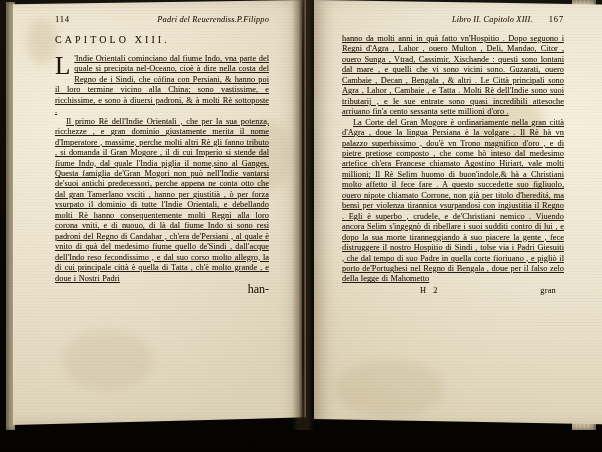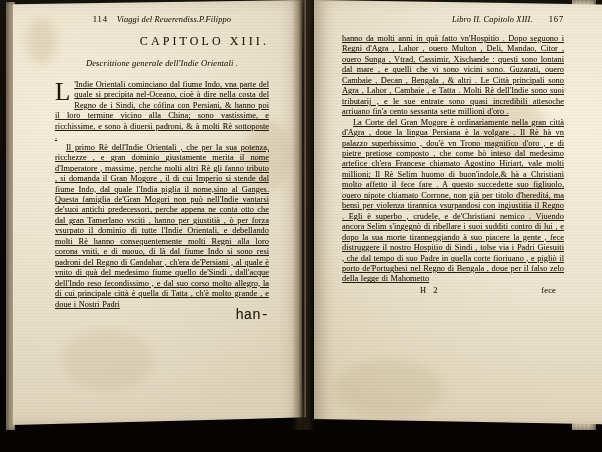--- a/index.html
+++ b/index.html
@@ -145,37 +145,37 @@
   .tb-recto { left: 28px; top: 14px; width: 222px; }
 
   .running-head {
     display: flex;
     align-items: baseline;
     font-size: 8.2px;
     letter-spacing: .2px;
     margin-bottom: 10px;
     white-space: nowrap;
   }
-  .rh-verso { justify-content: center; gap: 9px; }
+  .rh-verso { justify-content: space-between; gap: 9px; }
   .rh-recto { justify-content: flex-end; gap: 16px; }
   .folio {
     font-size: 8.6px;
     letter-spacing: .8px;
     color: #2b2014;
   }
   .rh-title {
     font-style: italic;
     font-size: 8.4px;
     letter-spacing: .15px;
     color: #2b2014;
   }
 
   .chapter-head {
-    text-align: right;
-    font-size: 12px;
+    text-align: left;
+    font-size: 10px;
     letter-spacing: 3.1px;
     color: #231a0f;
     margin: 6px 0 9px 0;
     white-space: nowrap;
   }
   .chapter-sub {
     text-align: center;
     font-style: italic;
     font-size: 8.5px;
     letter-spacing: .15px;
@@ -204,25 +204,24 @@
     font-size: 25px;
     line-height: 20px;
     padding: 1px 4px 0 0;
     margin-top: 1px;
     color: #1e1509;
     font-family: "Liberation Serif", "DejaVu Serif", serif;
   }
 
   .last-line-right {
     text-align: right;
-    font-size: 14px;
+    font-size: 12px;
     line-height: 10.45px;
     color: #241a0f;
     margin-top: 0;
-    font-family: Liberation Mono, monospace;
   }
 
   .signature-row {
     display: flex;
     justify-content: space-between;
     align-items: center;
     font-size: 8.4px;
     color: #241a0f;
     margin-top: 1px;
     padding: 0 8px 0 78px;
@@ -248,26 +247,25 @@
     <div class="leaf verso">
       <div class="paper-grain"></div>
       <div class="stain" style="left:14px;top:18px;width:30px;height:46px;background:rgba(168,136,80,.16);"></div>
       <div class="stain" style="left:232px;top:120px;width:46px;height:70px;background:rgba(165,133,76,.13);"></div>
       <div class="stain" style="left:50px;top:330px;width:90px;height:60px;background:rgba(170,140,86,.10);"></div>
 
       <div class="textblock tb-verso">
 
         <div class="running-head rh-verso">
           <span class="folio">114</span>
-          <span class="rh-title">Viaggi del Reuerendiss.P.Filippo</span>
+          <span class="rh-title">Padri del Reuerendiss.P.Filippo</span>
         </div>
 
         <div class="chapter-head">CAPITOLO  XIII.</div>
 
-        <div class="chapter-sub">Descrittione generale dell'Indie Orientali .</div>
 
         <div class="para dropcap-para">
           <span class="dropcap">L</span><span>'Indie Orientali cominciano dal fiume Indo, vna parte del quale si precipita nel-Oceano, cioè à dire nella costa del Regno de i Sindi, che cófina con Persiani, &amp; hanno poi il loro termine vicino alla China; sono vastissime, e ricchissime, e sono à diuersi padroni, &amp; à molti Rè sottoposte .</span>
         </div>
 
         <div class="para">Il primo Rè dell'Indie Orientali , che per la sua potenza, ricchezze , e gran dominio giustamente merita il nome d'Imperatore , massime, perche molti altri Rè gli fanno tributo , si domanda il Gran Mogore , il di cui Imperio si stende dal fiume Indo, dal quale l'India piglia il nome,sino al Ganges. Questa famiglia de'Gran Mogori non può nell'Indie vantarsi de'suoi antichi predecessori, perche appena ne conta otto che dal gran Tamerlano vsciti , hanno per giustitià , ò per forza vsurpato il dominio di tutte l'Indie Orientali, e debellando molti Rè hanno consequentemente molti Regni alla loro corona vniti, e di nuouo, di là dal fiume Indo si sono resi padroni del Regno di Candahar , ch'era de'Persiani , al quale è vnito di quà del medesimo fiume quello de'Sindi , dall'acque dell'Indo reso fecondissimo , e dal suo corso molto allegro, la di cui principale città è quella di Tatta , ch'è molto grande , e doue i Nostri Padri</div>
 
         <div class="last-line-right">han-</div>
       </div>
     </div>
@@ -284,21 +282,21 @@
           <span class="rh-title">Libro II. Capitolo XIII.</span>
           <span class="folio">167</span>
         </div>
 
         <div class="para">hanno da molti anni in quà fatto vn'Hospitio . Dopo seguono i Regni d'Agra , Lahor , ouero Multon , Deli, Mandao, Citor , ouero Sunga , Vtrad, Cassimir, Xischande : questi sono lontani dal mare , e quelli che vi sono vicini sono. Guzarati, ouero Cambaie , Decan , Bengala , &amp; altri . Le Città principali sono Agra , Lahor , Cambaie , e Tatta . Molti Rè dell'Indie sono suoi tributarij , e le sue entrate sono quasi incredibili attesoche arriuano fin'a cento sessanta sette millioni d'oro .</div>
 
         <div class="para">La Corte del Gran Mogore è ordinariamente nella gran città d'Agra , doue la lingua Persiana è la volgare . Il Rè hà vn palazzo superbissimo , dou'è vn Trono magnifico d'oro , e di pietre pretiose composto , che come hò inteso dal medesimo artefice ch'era Francese chiamato Agostino Hiriart, vale molti millioni; Il Rè Selim huomo di buon'indole,&amp; hà a Christiani molto affetto il fece fare . A questo succedette suo figliuolo, ouero nipote chiamato Corrone, non già per titolo d'hereditá, ma bensì per violenza tirannica vsurpandosi con ingiustitia il Regno . Egli è superbo , crudele, e de'Christiani nemico . Viuendo ancora Selim s'ingegnò di ribellare i suoi sudditi contro di lui , e dopo la sua morte tiranneggiando à suo piacere la gente , fece distruggere il nostro Hospitio di Sindi , tolse via i Padri Giesuiti , che dal tempo di suo Padre in quella corte fioriuano , e pigliò il porto de'Portughesi nel Regno di Bengala , doue per il falso zelo della legge di Mahometto</div>
 
         <div class="signature-row">
           <span class="sig-mark"><span>H</span> <span>2</span></span>
-          <span class="catchword">fece</span>
+          <span class="catchword">gran</span>
         </div>
       </div>
     </div>
 
     <div class="gutter"></div>
     <div class="gutter-line"></div>
 
   </div>
 </div>
 

